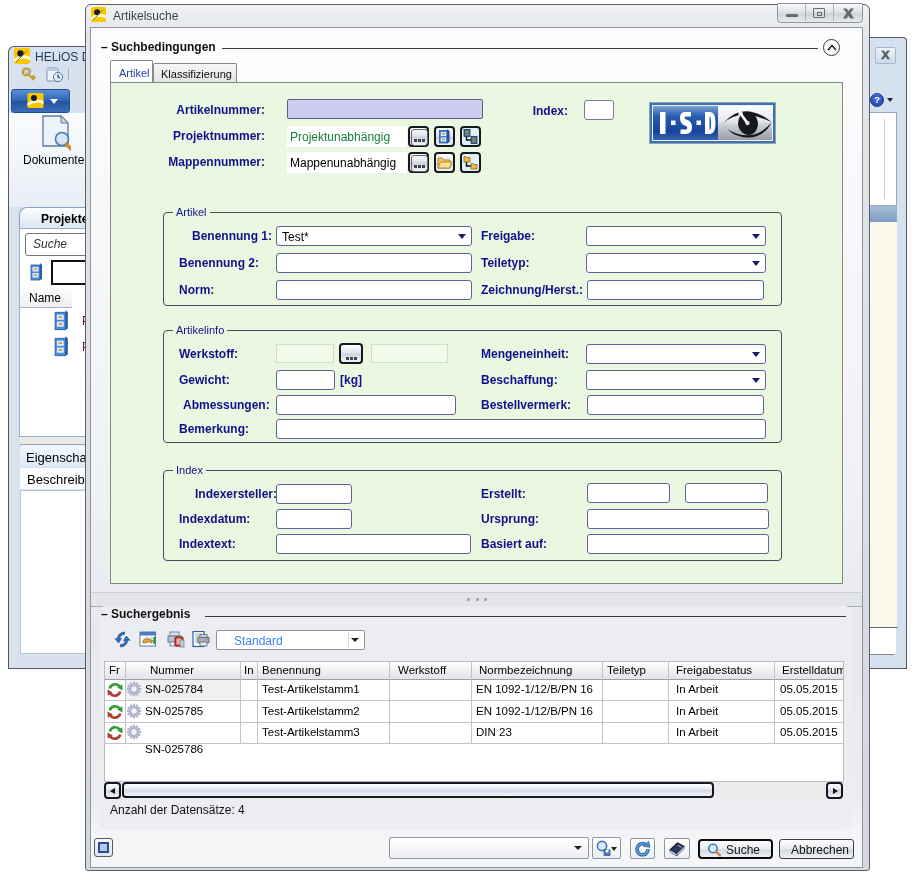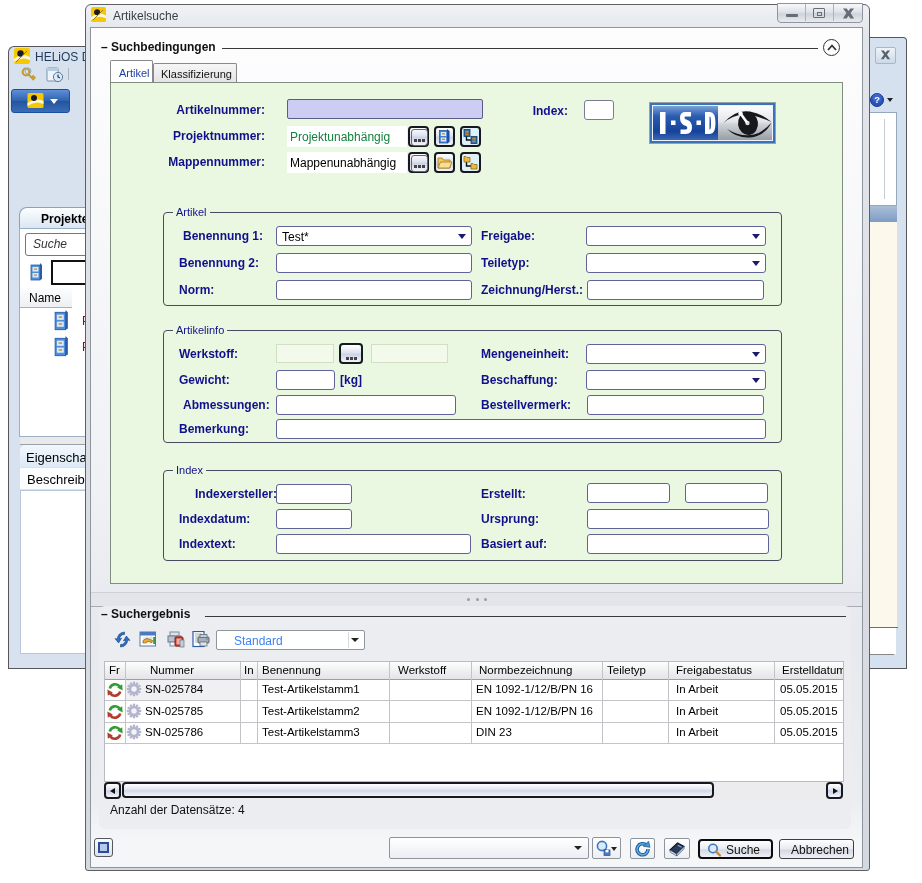--- a/index.html
+++ b/index.html
@@ -39,20 +39,29 @@
     <path d="M12 7.5 L12 10 L14 11" stroke="#335" stroke-width="1.2" fill="none"></path>
   </svg>
   <div class="ab" style="left:59px;top:21px;width:1px;height:12px;background:#aab4c0;"></div>
   <div class="ab" style="left:2px;top:42px;width:57px;height:22px;border:1px solid #1d4e9c;border-radius:3px;background:linear-gradient(180deg,#5e90d8,#2f63b0 48%,#24549c 52%,#3a6db8);">
     <svg class="ab" style="left:15px;top:3px" width="17" height="15" viewBox="0 0 16 15">
       <rect x="0" y="0" width="16" height="15" rx="1.5" fill="#f7c800"></rect>
       <path d="M0 10 Q8 4 16 8 L16 11 Q8 7 0 13 Z" fill="#fffdf0" opacity=".9"></path>
       <circle cx="6.5" cy="5" r="3" fill="#1a1a28"></circle>
     </svg>
     <div class="ab" style="left:38px;top:9px;width:0;height:0;border-left:4px solid transparent;border-right:4px solid transparent;border-top:5px solid #fff;"></div>
+  </div>
+  <div class="ab" style="left:0px;top:66px;width:81px;height:94px;background:linear-gradient(180deg,#fafcfe,#e9eef5);">
+    <svg class="ab" style="left:32px;top:2px" width="30" height="36" viewBox="0 0 30 36">
+      <path d="M2 1 L20 1 L27 8 L27 31 L2 31 Z" fill="#eef3fa" stroke="#5a7a9a" stroke-width="1.3"></path>
+      <path d="M20 1 L20 8 L27 8 Z" fill="#c9d9ec" stroke="#5a7a9a"></path>
+      <circle cx="21" cy="24" r="6.5" fill="#cfe3f4" fill-opacity=".8" stroke="#4a7ab2" stroke-width="1.6"></circle>
+      <path d="M25.5 29 L30 34" stroke="#d08830" stroke-width="3.4" stroke-linecap="round"></path>
+    </svg>
+    <div class="ab" style="left:14px;top:40px;font:12px 'Liberation Sans',sans-serif;color:#000;">Dokumente</div>
   </div>
   <div class="ab" style="left:10px;top:160px;width:71px;height:21px;background:linear-gradient(180deg,#fdfeff,#d9e5f3);border:1px solid #8aa2c0;border-bottom:none;border-radius:8px 0 0 0;">
     <div class="ab" style="left:21px;top:4px;font:bold 12px 'Liberation Sans',sans-serif;color:#000;">Projekte</div>
   </div>
   <div class="ab" style="left:10px;top:181px;width:72px;height:209px;background:#fff;border:1px solid #9ab0c8;box-sizing:border-box;">
     <div class="ab" style="left:5px;top:4px;width:70px;height:21px;background:#fff;border:1px solid #707880;border-radius:3px;">
       <div class="ab" style="left:7px;top:3px;font:italic 12px 'Liberation Sans',sans-serif;color:#333;">Suche</div>
     </div>
     <svg class="ab" style="left:10px;top:34px" width="13" height="19" viewBox="0 0 13 19">
       <path d="M10 0 L12 2 L12 16 L10 17 Z" fill="#2a5ca8"></path>
@@ -247,21 +256,21 @@
       <div class="btn21" style="left:349px;top:69px;background:#def0f8;">
         <svg class="ab" style="left:1px;top:1px" width="15" height="15" viewBox="0 0 15 15">
           <path d="M3.5 6 L3.5 11 L10 11" fill="none" stroke="#111" stroke-width="1.4"></path>
           <path d="M1 1.5 L3 1.5 L4 2.5 L7 2.5 L7 7 L1 7 Z" fill="#f0b840" stroke="#8a6a18" stroke-width=".8"></path>
           <path d="M8 8.5 L10 8.5 L11 9.5 L14 9.5 L14 14 L8 14 Z" fill="#f0b840" stroke="#8a6a18" stroke-width=".8"></path>
         </svg>
       </div>
 
       <div class="grp" style="left:52px;top:129px;width:617px;height:92px;"></div>
       <div class="grplbl" style="left:62px;top:123px;">Artikel</div>
-      <div class="lbl" style="left:72px;top:146px;">Benennung 1:</div>
+      <div class="lbl" style="left:81px;top:146px;">Benennung 1:</div>
       <div class="inp" style="left:165px;top:143px;width:196px;height:20px;">
             <div class="carr"></div>
           </div>
       <div class="ab" style="left:171px;top:147px;font:12px 'Liberation Sans',sans-serif;color:#000;">Test*</div>
       <div class="rlbl" style="left:370px;top:146px;width:85px;text-align:left;">Freigabe:</div>
       <div class="inp" style="left:475px;top:143px;width:180px;height:20px;">
             <div class="carr"></div>
           </div>
       <div class="lbl" style="left:68px;top:173px;">Benennung 2:</div>
       <div class="inp" style="left:165px;top:170px;width:196px;height:20px;"></div>
@@ -465,21 +474,21 @@
       <div class="ab hd" style="left:371px;top:21px;">EN 1092-1/12/B/PN 16</div>
       <div class="ab hd" style="left:571px;top:21px;">In Arbeit</div>
       <div class="ab hd" style="left:675px;top:21px;">05.05.2015</div>
 
       <div class="ab hd" style="left:40px;top:43px;">SN-025785</div>
       <div class="ab hd" style="left:157px;top:43px;">Test-Artikelstamm2</div>
       <div class="ab hd" style="left:371px;top:43px;">EN 1092-1/12/B/PN 16</div>
       <div class="ab hd" style="left:571px;top:43px;">In Arbeit</div>
       <div class="ab hd" style="left:675px;top:43px;">05.05.2015</div>
 
-      <div class="ab hd" style="left:40px;top:64px;">SN-025786</div>
+      <div class="ab hd" style="left:40px;top:81px;">SN-025786</div>
       <div class="ab hd" style="left:157px;top:64px;">Test-Artikelstamm3</div>
       <div class="ab hd" style="left:371px;top:64px;">DIN 23</div>
       <div class="ab hd" style="left:571px;top:64px;">In Arbeit</div>
       <div class="ab hd" style="left:675px;top:64px;">05.05.2015</div>
     </div>
 
     <div class="ab" style="left:13px;top:754px;width:740px;height:18px;background:#ececee;">
       <div class="ab" style="left:0;top:0;width:17px;height:17px;border:2px solid #17171f;border-radius:4px;background:linear-gradient(180deg,#fff,#dfe3ef 45%,#cdd3e4 55%,#f2f4f9);box-sizing:border-box;">
         <div class="ab" style="left:4px;top:3.5px;width:0;height:0;border-top:3.5px solid transparent;border-bottom:3.5px solid transparent;border-right:5px solid #111;"></div>
       </div>

